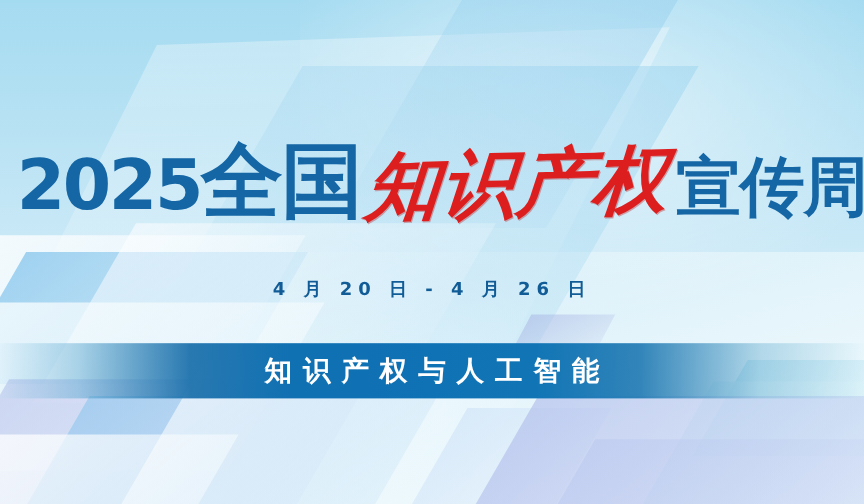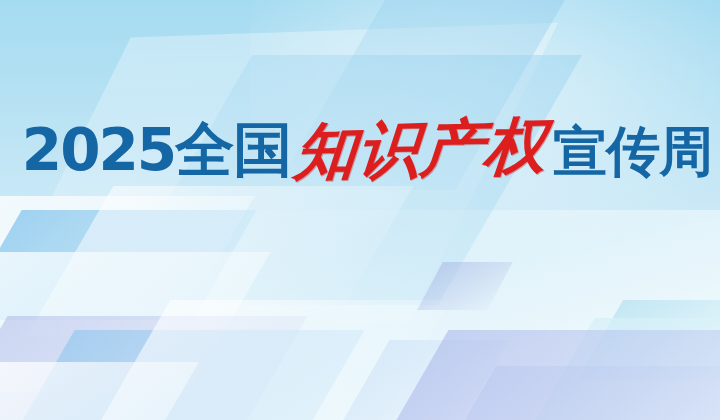--- a/index.html
+++ b/index.html
@@ -139,21 +139,21 @@
     width: 720px;
     text-align: center;
     white-space: nowrap;
     line-height: 1;
   }
   .hl-part {
     display: inline-block;
     vertical-align: baseline;
   }
   .hl-blue {
-    font-size: 59px;
+    font-size: 68px;
     font-weight: 700;
     color: #1566A5;
     letter-spacing: -1px;
     font-family: "DejaVu Sans", "Liberation Sans", sans-serif;
   }
   .hl-year {
     font-size: 58px;
     letter-spacing: -2px;
     margin-left: 14px;
   }
@@ -244,15 +244,19 @@
     <div class="shape peri-3"></div>
     <div class="shape peri-2"></div>
     <div class="shape peri-1"></div>
     <div class="shape peri-5"></div>
   </div>
 
   <div class="headline">
     <span class="hl-part hl-blue hl-year">2025</span><span class="hl-part hl-blue">全国</span><span class="hl-part hl-red">知识产权</span><span class="hl-part hl-blue hl-tail">宣传周</span>
   </div>
 
-
+  <div class="date-line">4 月 20 日  -  4 月 26 日</div>
+
+  <div class="band">
+    <span class="band-text">知识产权与人工智能</span>
+  </div>
 
 </div>
 
 </body></html>

